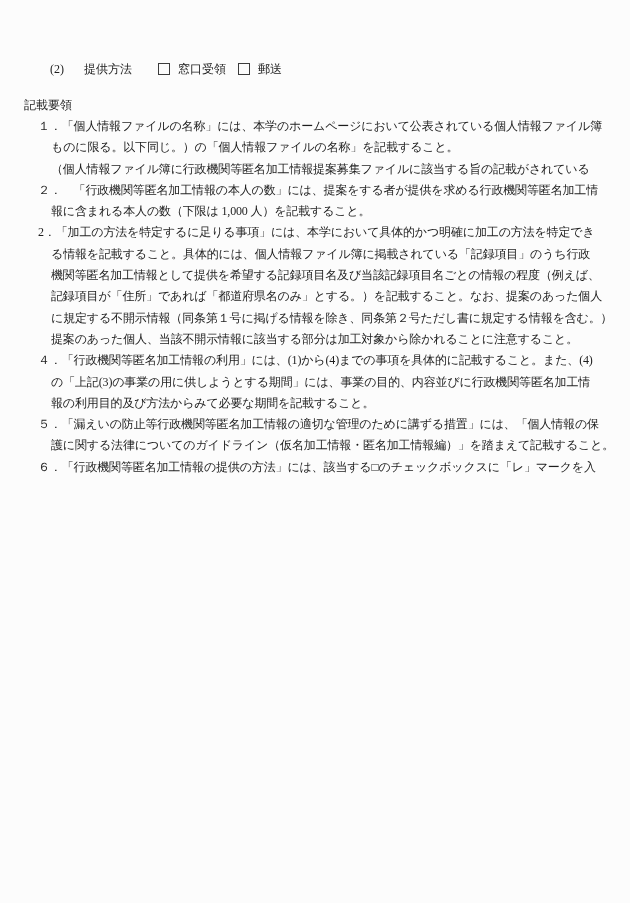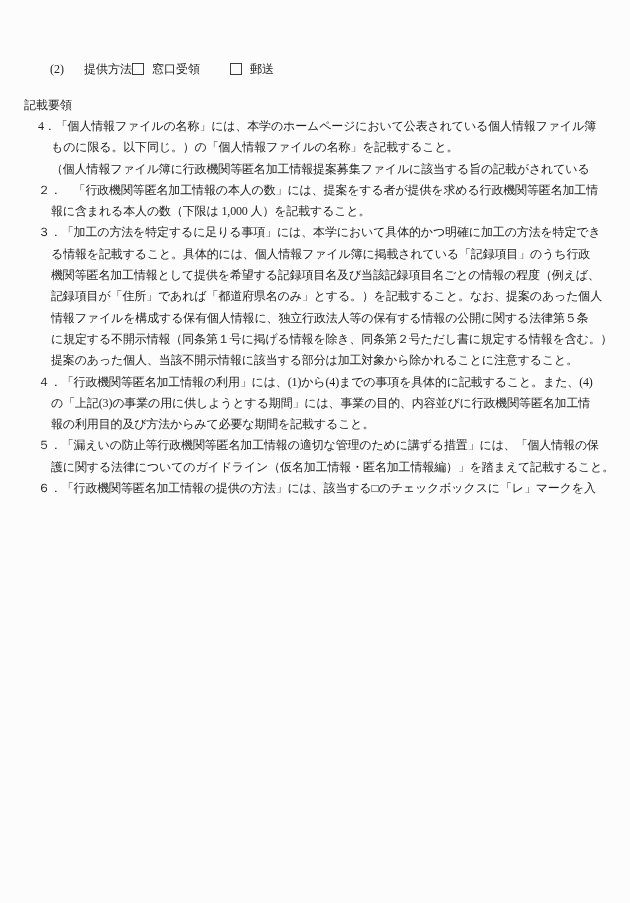--- a/index.html
+++ b/index.html
@@ -22,22 +22,22 @@
     position: absolute;
     left: 50px;
     top: 61px;
     display: flex;
     align-items: center;
     white-space: pre;
     line-height: 16px;
   }
   .provision-label { margin-left: 20px; }
   .option { display: flex; align-items: center; }
-  .option-1 { }
-  .option-2 { margin-left: 30px; }
+  .option-1 { margin-left: 26px; }
+  .option-2 { margin-left: 12px; }
   .cbx {
     display: inline-block;
     width: 10px;
     height: 10px;
     border: 1.2px solid #3c3c3c;
     margin-right: 8px;
     background: #fcfcfc;
   }
   .section-heading {
     position: absolute;
@@ -72,36 +72,35 @@
       <span class="cbx"></span>
       <span>郵送</span>
     </span>
   </div>
 
   <div class="section-heading">記載要領</div>
 
   <div class="items">
 
     <div class="item">
-      <div class="ln">4．「個人情報ファイルの名称」には、本学のホームページにおいて公表されている個人情報ファイル簿</div>
+      <div class="ln">１．「個人情報ファイルの名称」には、本学のホームページにおいて公表されている個人情報ファイル簿</div>
       <div class="ln cont">ものに限る。以下同じ。）の「個人情報ファイルの名称」を記載すること。</div>
       <div class="ln cont">（個人情報ファイル簿に行政機関等匿名加工情報提案募集ファイルに該当する旨の記載がされている</div>
     </div>
 
     <div class="item">
       <div class="ln">２．　「行政機関等匿名加工情報の本人の数」には、提案をする者が提供を求める行政機関等匿名加工情</div>
       <div class="ln cont">報に含まれる本人の数（下限は 1,000 人）を記載すること。</div>
     </div>
 
     <div class="item">
-      <div class="ln">３．「加工の方法を特定するに足りる事項」には、本学において具体的かつ明確に加工の方法を特定でき</div>
+      <div class="ln">2．「加工の方法を特定するに足りる事項」には、本学において具体的かつ明確に加工の方法を特定でき</div>
       <div class="ln cont">る情報を記載すること。具体的には、個人情報ファイル簿に掲載されている「記録項目」のうち行政</div>
       <div class="ln cont">機関等匿名加工情報として提供を希望する記録項目名及び当該記録項目名ごとの情報の程度（例えば、</div>
       <div class="ln cont">記録項目が「住所」であれば「都道府県名のみ」とする。）を記載すること。なお、提案のあった個人</div>
-      <div class="ln cont">情報ファイルを構成する保有個人情報に、独立行政法人等の保有する情報の公開に関する法律第５条</div>
       <div class="ln cont">に規定する不開示情報（同条第１号に掲げる情報を除き、同条第２号ただし書に規定する情報を含む。）</div>
       <div class="ln cont">提案のあった個人、当該不開示情報に該当する部分は加工対象から除かれることに注意すること。</div>
     </div>
 
     <div class="item">
       <div class="ln">４．「行政機関等匿名加工情報の利用」には、(1)から(4)までの事項を具体的に記載すること。また、(4)</div>
       <div class="ln cont">の「上記(3)の事業の用に供しようとする期間」には、事業の目的、内容並びに行政機関等匿名加工情</div>
       <div class="ln cont">報の利用目的及び方法からみて必要な期間を記載すること。</div>
     </div>
 

